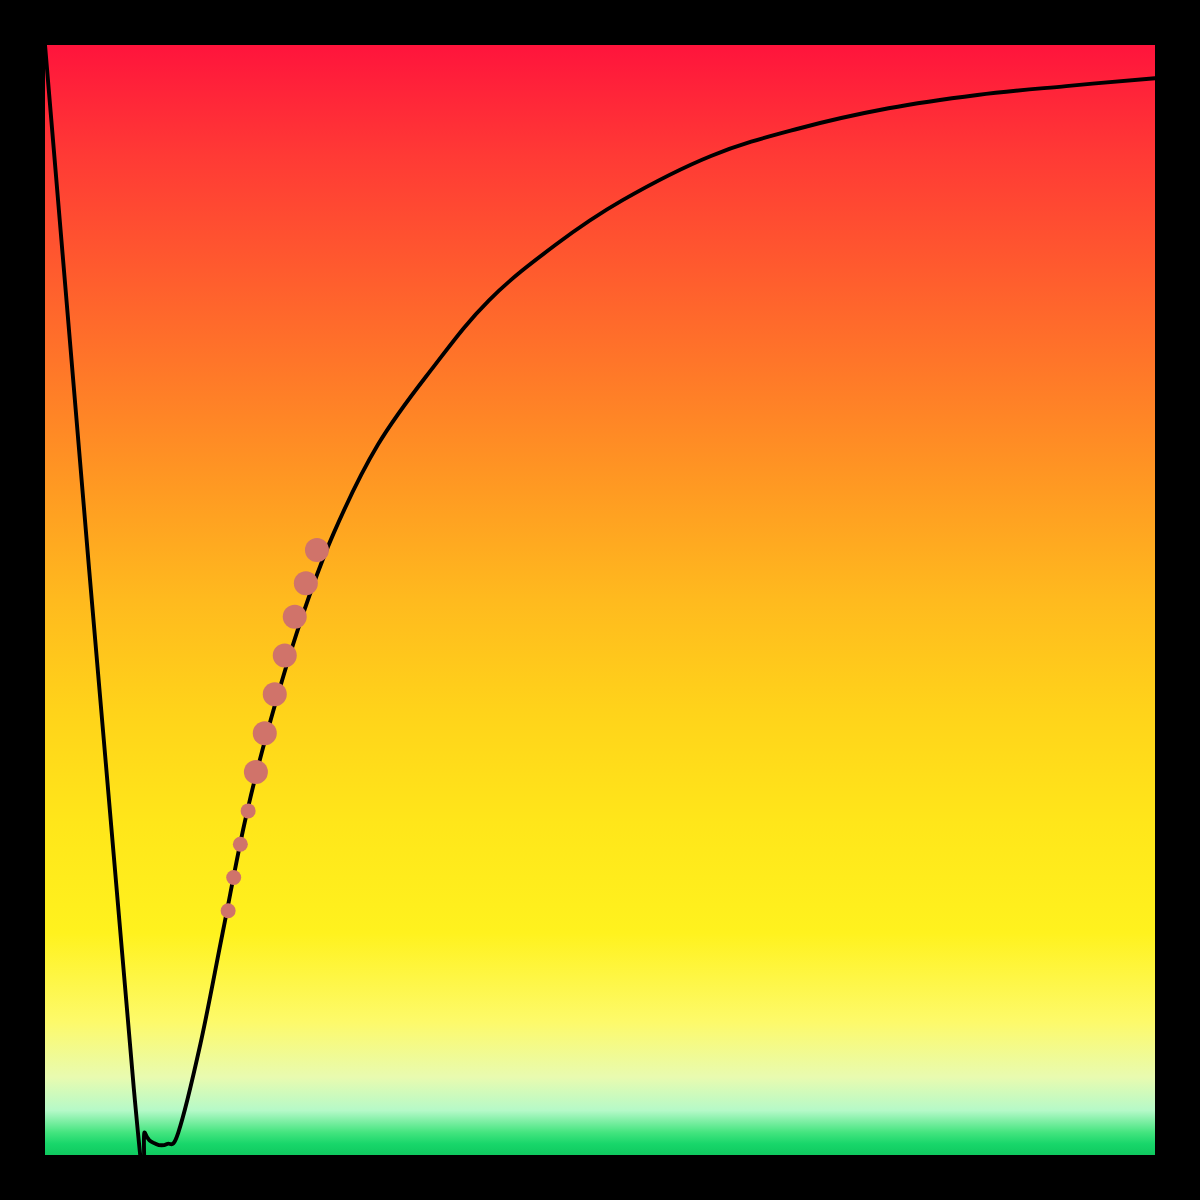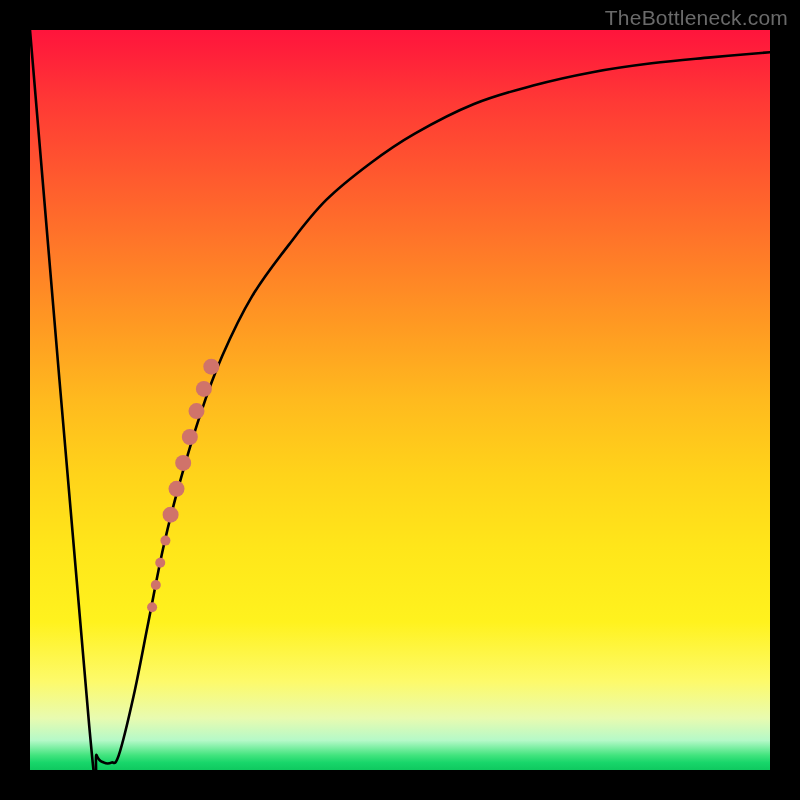--- a/index.html
+++ b/index.html
@@ -75,14 +75,13 @@
           <circle cx="140.60" cy="484.70" r="8" fill="#d0736a"></circle>
           <circle cx="146.52" cy="458.80" r="8" fill="#d0736a"></circle>
           <circle cx="153.18" cy="432.90" r="8" fill="#d0736a"></circle>
           <circle cx="159.84" cy="407.00" r="8" fill="#d0736a"></circle>
           <circle cx="166.50" cy="381.10" r="8" fill="#d0736a"></circle>
           <circle cx="173.90" cy="358.90" r="8" fill="#d0736a"></circle>
           <circle cx="181.30" cy="336.70" r="8" fill="#d0736a"></circle>
         </g>
     </svg>
   </div>
-  <div class="watermark">TheBottleneck.com</div>
 </div>
 
 </body></html>

